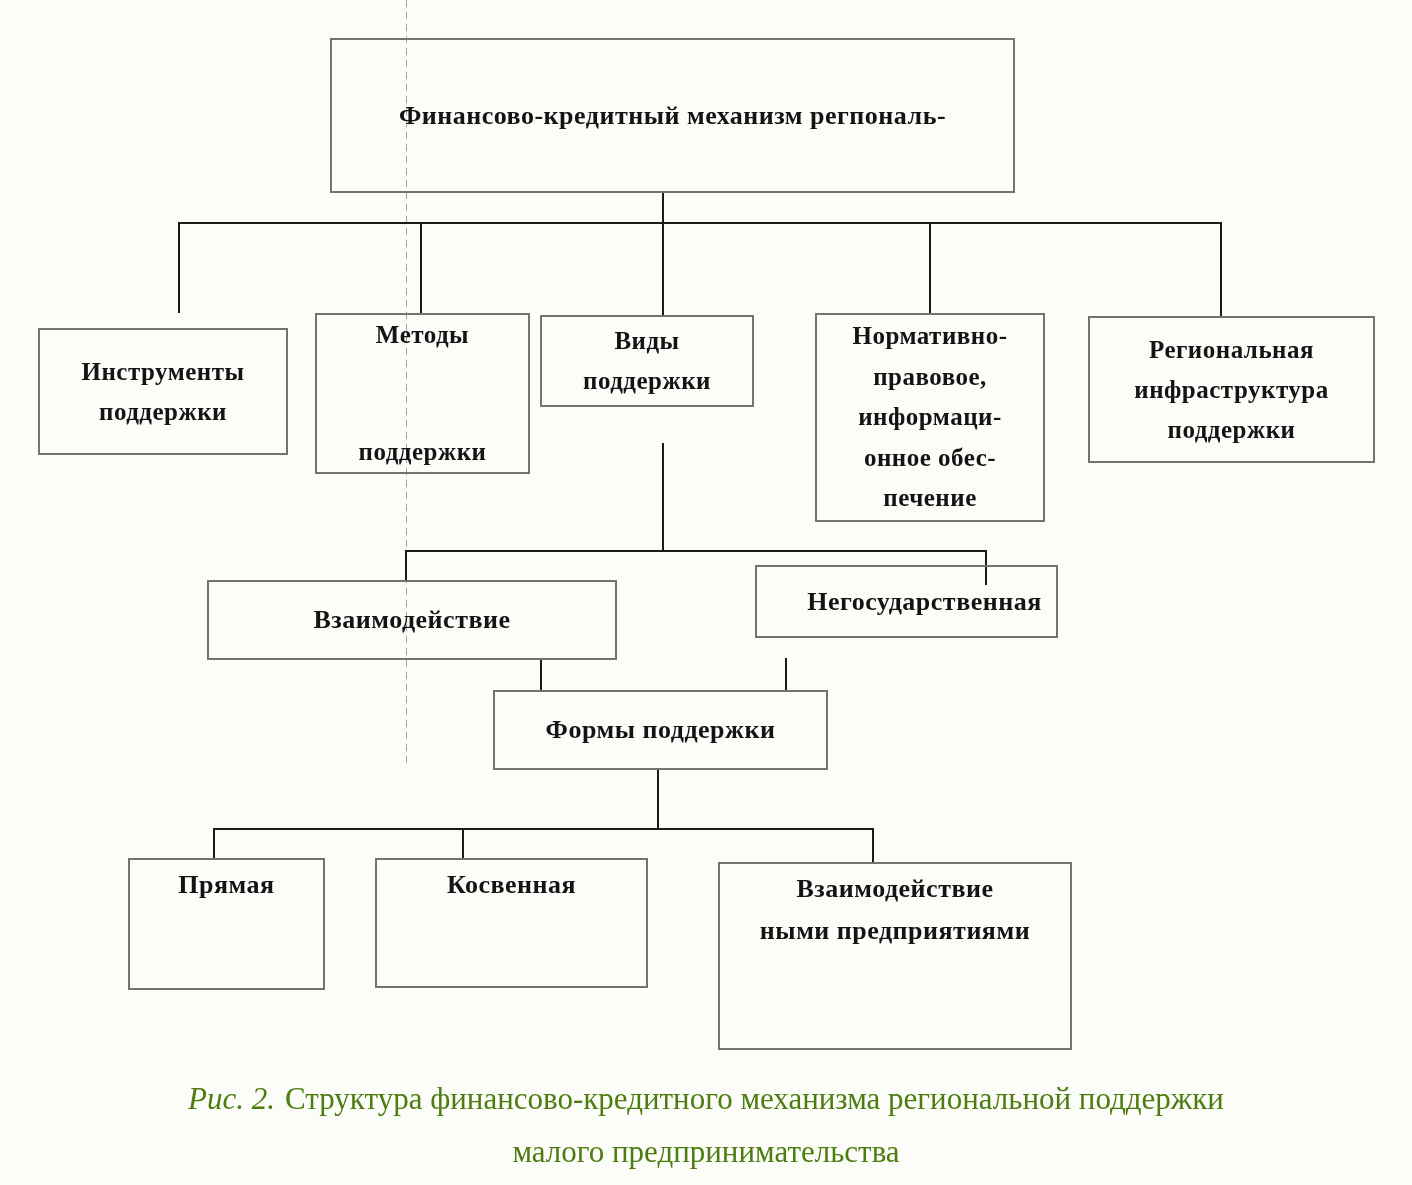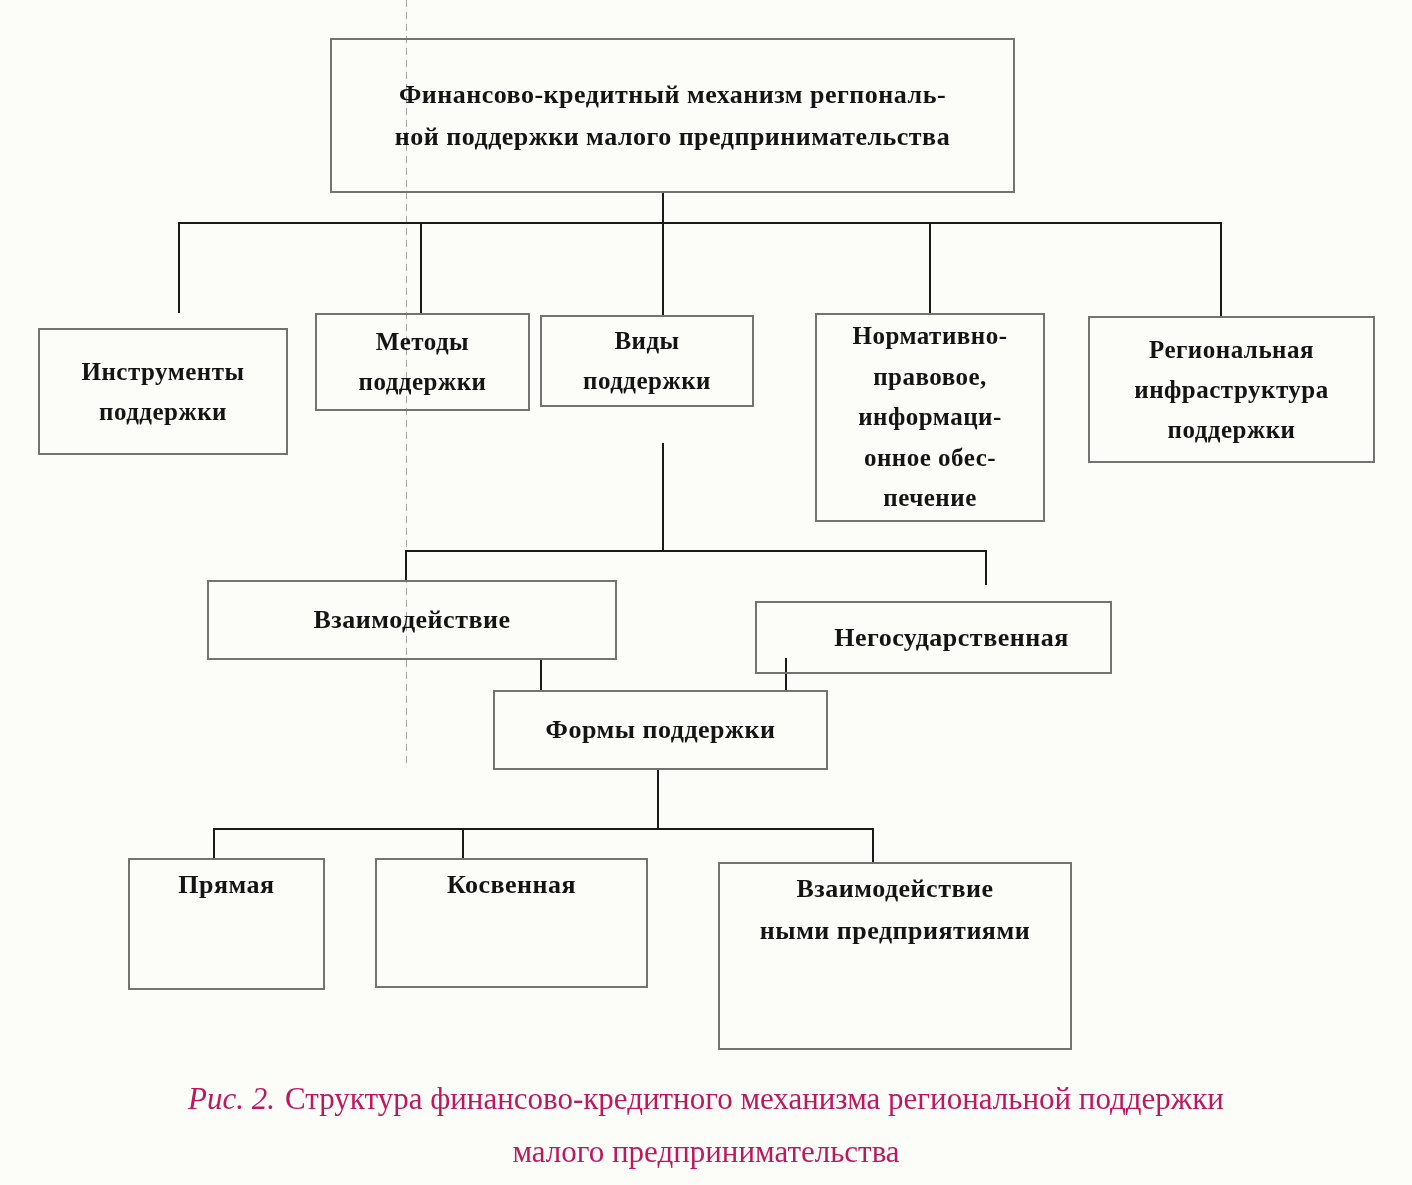--- a/index.html
+++ b/index.html
@@ -35,21 +35,21 @@
     width:1px;
     background:repeating-linear-gradient(180deg, rgba(20,20,20,0.38) 0 7px, rgba(20,20,20,0.05) 7px 12px);
   }
   .caption {
     position:absolute;
     left:0; right:0;
     top:1076px;
     text-align:center;
     font-size:31px;
     line-height:1.5;
-    color:#be185d;
+    color:#4d7c0f;
   }
   .caption .cap-prefix { font-style:italic; margin-right:10px; }
   .caption .cap-line2 { margin-top:6px; }
 </style>
 </head>
 <body>
 
 <div class="page">
 
   <div class="scan-line" style="left:406px; top:0; height:768px;"></div>
@@ -69,29 +69,28 @@
   <div class="vline" style="left:785px; top:658px; height:32px;"></div>
 
   <div class="vline" style="left:657px; top:770px; height:58px;"></div>
   <div class="hline" style="left:213px; top:828px; width:661px;"></div>
   <div class="vline" style="left:213px; top:828px; height:30px;"></div>
   <div class="vline" style="left:462px; top:828px; height:30px;"></div>
   <div class="vline" style="left:872px; top:828px; height:34px;"></div>
 
   <div class="node big" style="left:330px; top:38px; width:685px; height:155px;">
     <div class="node-line">Финансово-кредитный механизм регпональ-</div>
-    <div class="node-line">ной поддержки малого предпринимательства</div>
   </div>
 
   <div class="node" style="left:38px; top:328px; width:250px; height:127px;">
     <div class="node-line">Инструменты</div>
     <div class="node-line">поддержки</div>
   </div>
 
-  <div class="node" style="left:315px; top:313px; width:215px; height:98px;">
+  <div class="node" style="left:315px; top:313px; width:215px; height:161px;justify-content:space-between;">
     <div class="node-line">Методы</div>
     <div class="node-line">поддержки</div>
   </div>
 
   <div class="node" style="left:540px; top:315px; width:214px; height:92px;">
     <div class="node-line">Виды</div>
     <div class="node-line">поддержки</div>
   </div>
 
   <div class="node tight" style="left:815px; top:313px; width:230px; height:209px;">
@@ -105,21 +104,21 @@
   <div class="node" style="left:1088px; top:316px; width:287px; height:147px;">
     <div class="node-line">Региональная</div>
     <div class="node-line">инфраструктура</div>
     <div class="node-line">поддержки</div>
   </div>
 
   <div class="node big" style="left:207px; top:580px; width:410px; height:80px;">
     <div class="node-line">Взаимодействие</div>
   </div>
 
-  <div class="node big" style="left:755px; top:601px; width:357px; height:73px;padding-left:36px;">
+  <div class="node big" style="left:755px; top:565px; width:303px; height:73px;padding-left:36px;">
     <div class="node-line">Негосударственная</div>
   </div>
 
   <div class="node big" style="left:493px; top:690px; width:335px; height:80px;">
     <div class="node-line">Формы поддержки</div>
   </div>
 
   <div class="node big top-align" style="left:128px; top:858px; width:197px; height:132px;">
     <div class="node-line">Прямая</div>
   </div>

